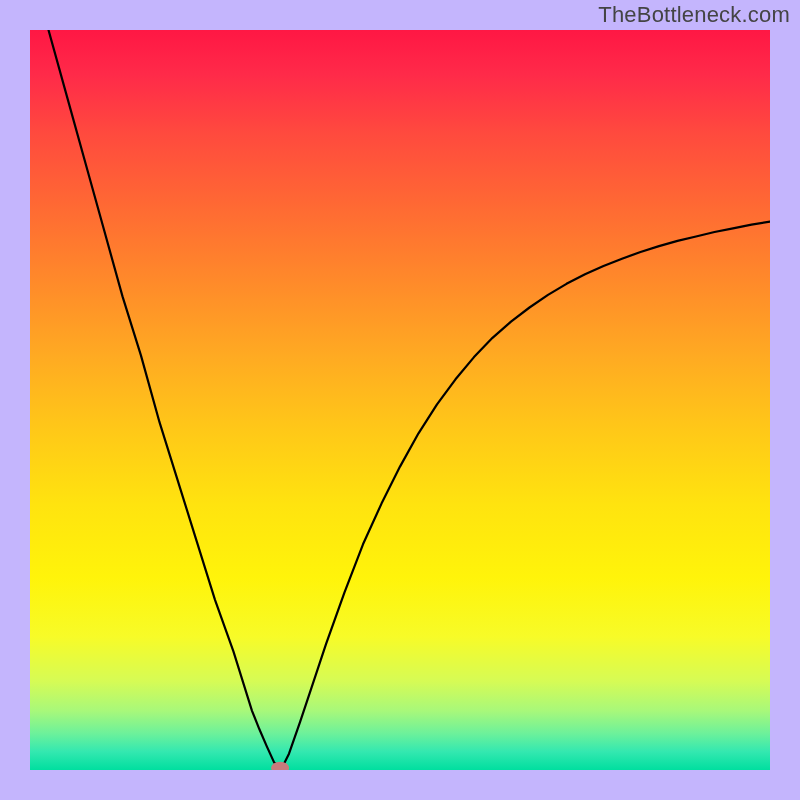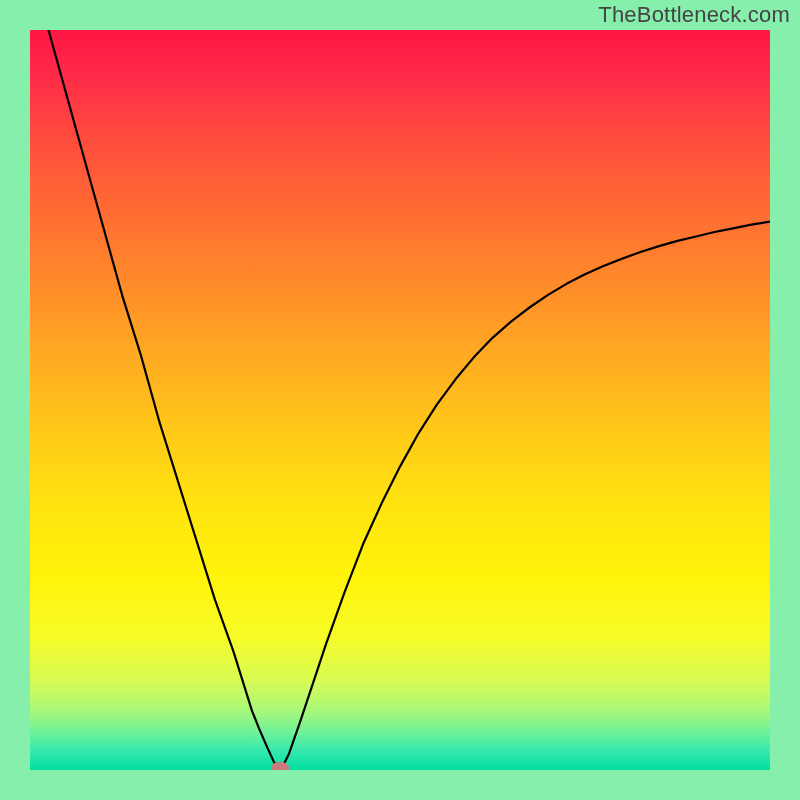--- a/index.html
+++ b/index.html
@@ -8,21 +8,21 @@
     width: 800px;
     height: 800px;
     overflow: hidden;
     background: #000;
     font-family: Arial, Helvetica, sans-serif;
   }
   .stage {
     position: relative;
     width: 800px;
     height: 800px;
-    background: #86efac;
+    background: #c4b5fd;
   }
   .watermark {
     position: absolute;
     top: 2px;
     right: 10px;
     color: #444;
     font-size: 22px;
     font-weight: 500;
     letter-spacing: 0.2px;
     user-select: none;

